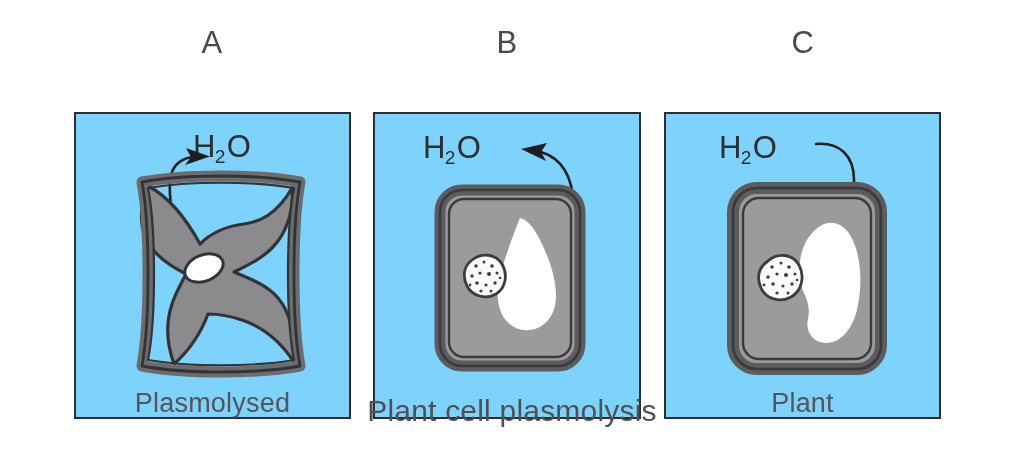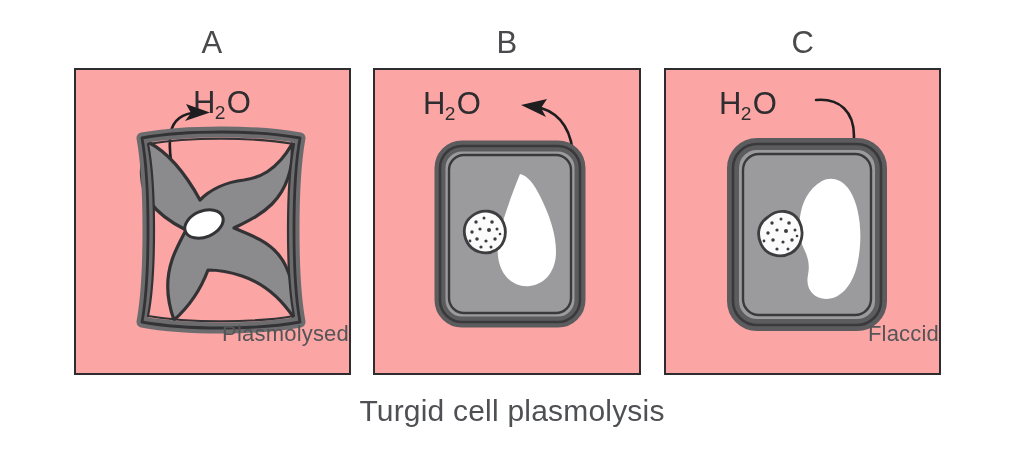--- a/index.html
+++ b/index.html
@@ -29,32 +29,33 @@
     color: #4a4a4d;
     text-align: center;
     width: 120px;
     line-height: 1;
     font-weight: 400;
     letter-spacing: 0.5px;
   }
 
   .panel-box {
     position: absolute;
-    background: #fca5a5;
+    background: #7dd3fc;
     border: 2px solid #2d2d2f;
     box-sizing: border-box;
+    margin-top: 44px;
   }
 
   .panel-caption {
     position: absolute;
-    bottom: 28px;
+    bottom: 0;
     left: 0;
     width: 100%;
-    text-align: right;
-    font-size: 22px;
+    text-align: center;
+    font-size: 27px;
     color: #555558;
     line-height: 1;
     letter-spacing: 0.2px;
   }
 
   .h2o-label {
     position: absolute;
     font-size: 31px;
     color: #2e2e30;
     line-height: 1;
@@ -248,18 +249,18 @@
           <circle cx="57" cy="105" r="1.6"></circle>
             <circle cx="66" cy="103" r="1.7"></circle>
           <circle cx="62" cy="112" r="1.5"></circle>
             <circle cx="51" cy="112" r="1.6"></circle>
           <circle cx="38" cy="104" r="1.4"></circle>
             <circle cx="71" cy="99" r="1.3"></circle>
         </g>
       </g>
     </svg>
 
-    <div class="panel-caption">Flaccid</div>
+    <div class="panel-caption">Plant</div>
   </div>
 
-  <div class="figure-caption" style="left:0; top:396px;">Turgid cell plasmolysis</div>
+  <div class="figure-caption" style="left:0; top:396px;">Plant cell plasmolysis</div>
 
 </div>
 
 </body></html>

